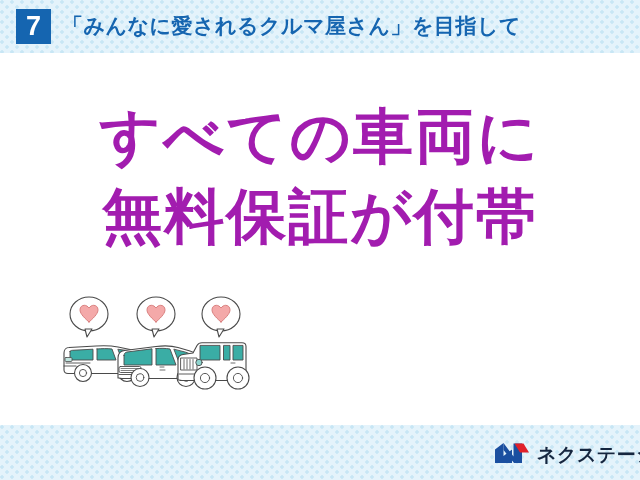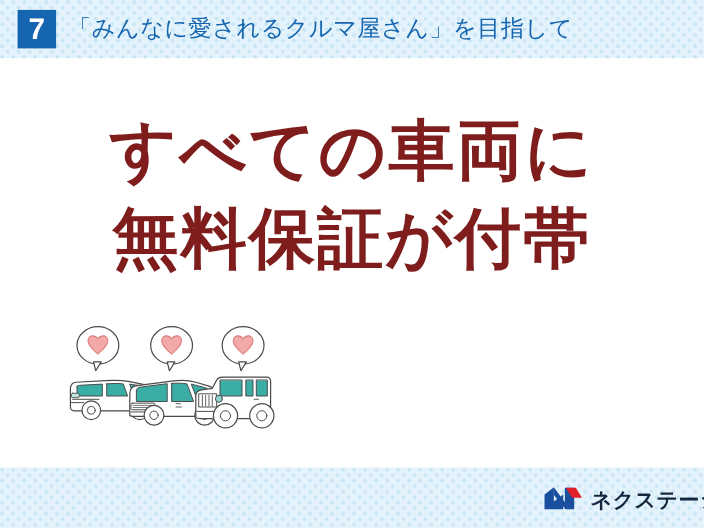--- a/index.html
+++ b/index.html
@@ -46,34 +46,34 @@
     font-weight: bold;
     line-height: 35px;
     text-align: center;
     letter-spacing: 0px;
   }
   #header-title {
     position: absolute;
     left: 62px;
     top: 12px;
     font-size: 21px;
-    font-weight: normal;
+    font-weight: bold;
     color: #1565b0;
     letter-spacing: 0.5px;
     white-space: nowrap;
     text-align: center;
   }
 
   
   .headline {
     position: absolute;
     left: 0;
     width: 640px;
     text-align: center;
-    color: #7f1d1d;
+    color: #a21caf;
     font-weight: bold;
     letter-spacing: 2px;
     white-space: nowrap;
   }
   #headline-line-1 { top: 103px; font-size: 60px; line-height: 68px; }
   #headline-line-2 { top: 183px; font-size: 60px; line-height: 68px; }
 
   
   #description {
     position: absolute;

